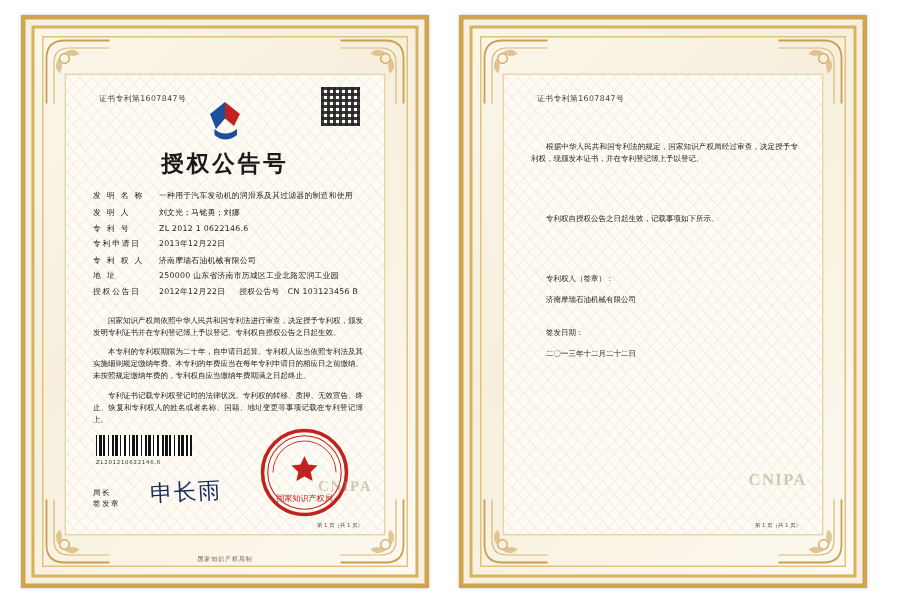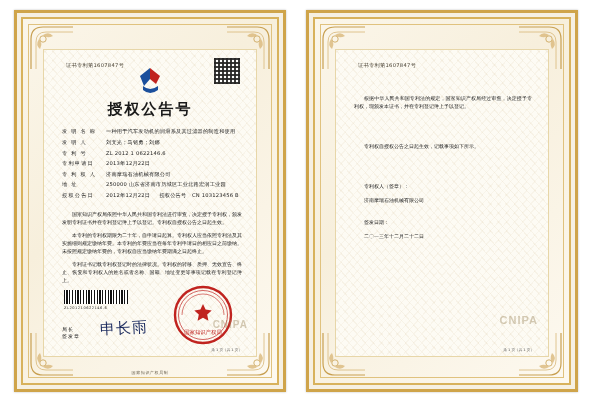--- a/index.html
+++ b/index.html
@@ -251,21 +251,21 @@
   .r-para2 { top: 92px; }
   .r-sign  { top: 132px; }
   .r-date  { top: 168px; }
   .r-indent { text-indent: 24px; }
   .r-indent2 { text-indent: 36px; }
 
   .watermark {
     position: absolute;
     right: 10px;
     bottom: 30px;
-    font-family: Liberation Sans, sans-serif;
+    font-family: Liberation Serif, serif;
     font-size: 11px;
     letter-spacing: 1px;
     color: rgba(160,140,100,0.45);
     font-weight: bold;
   }
   .watermark.left-wm {
     right: 8px;
     bottom: 26px;
     font-size: 10px;
   }

